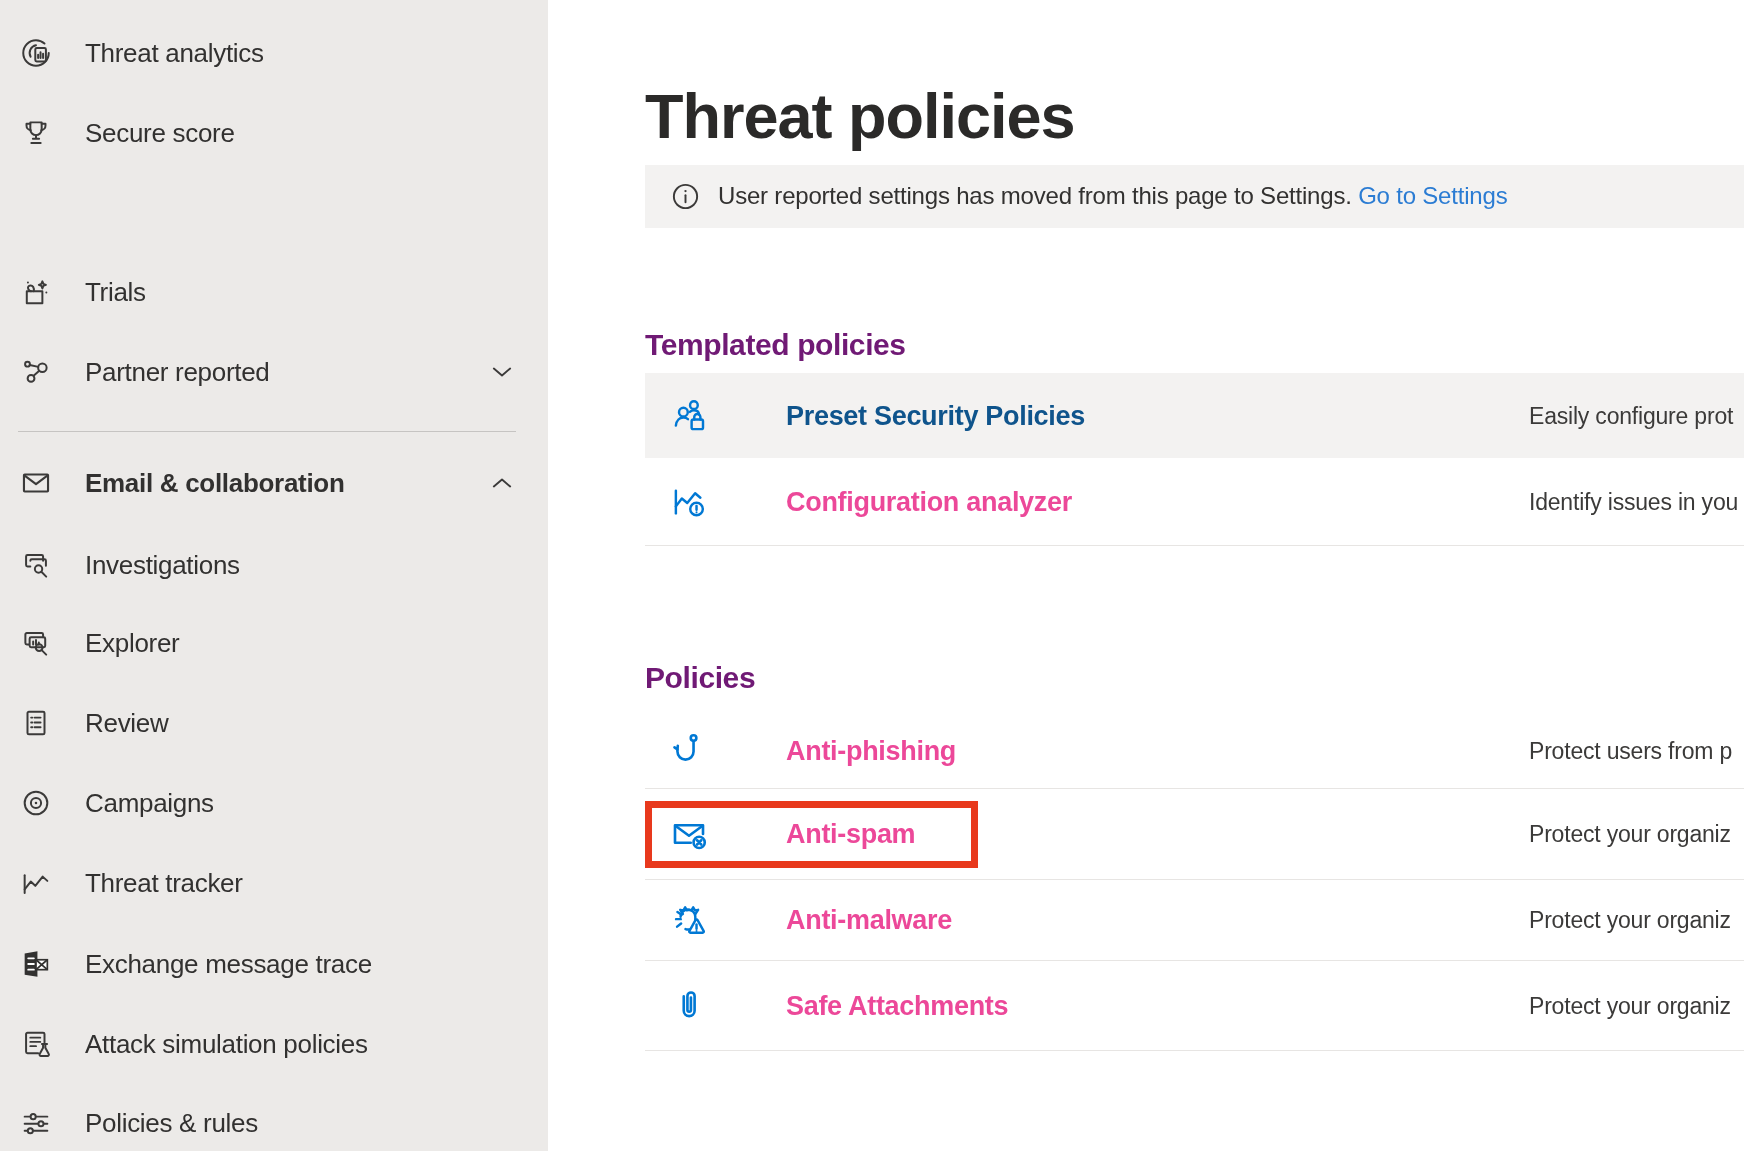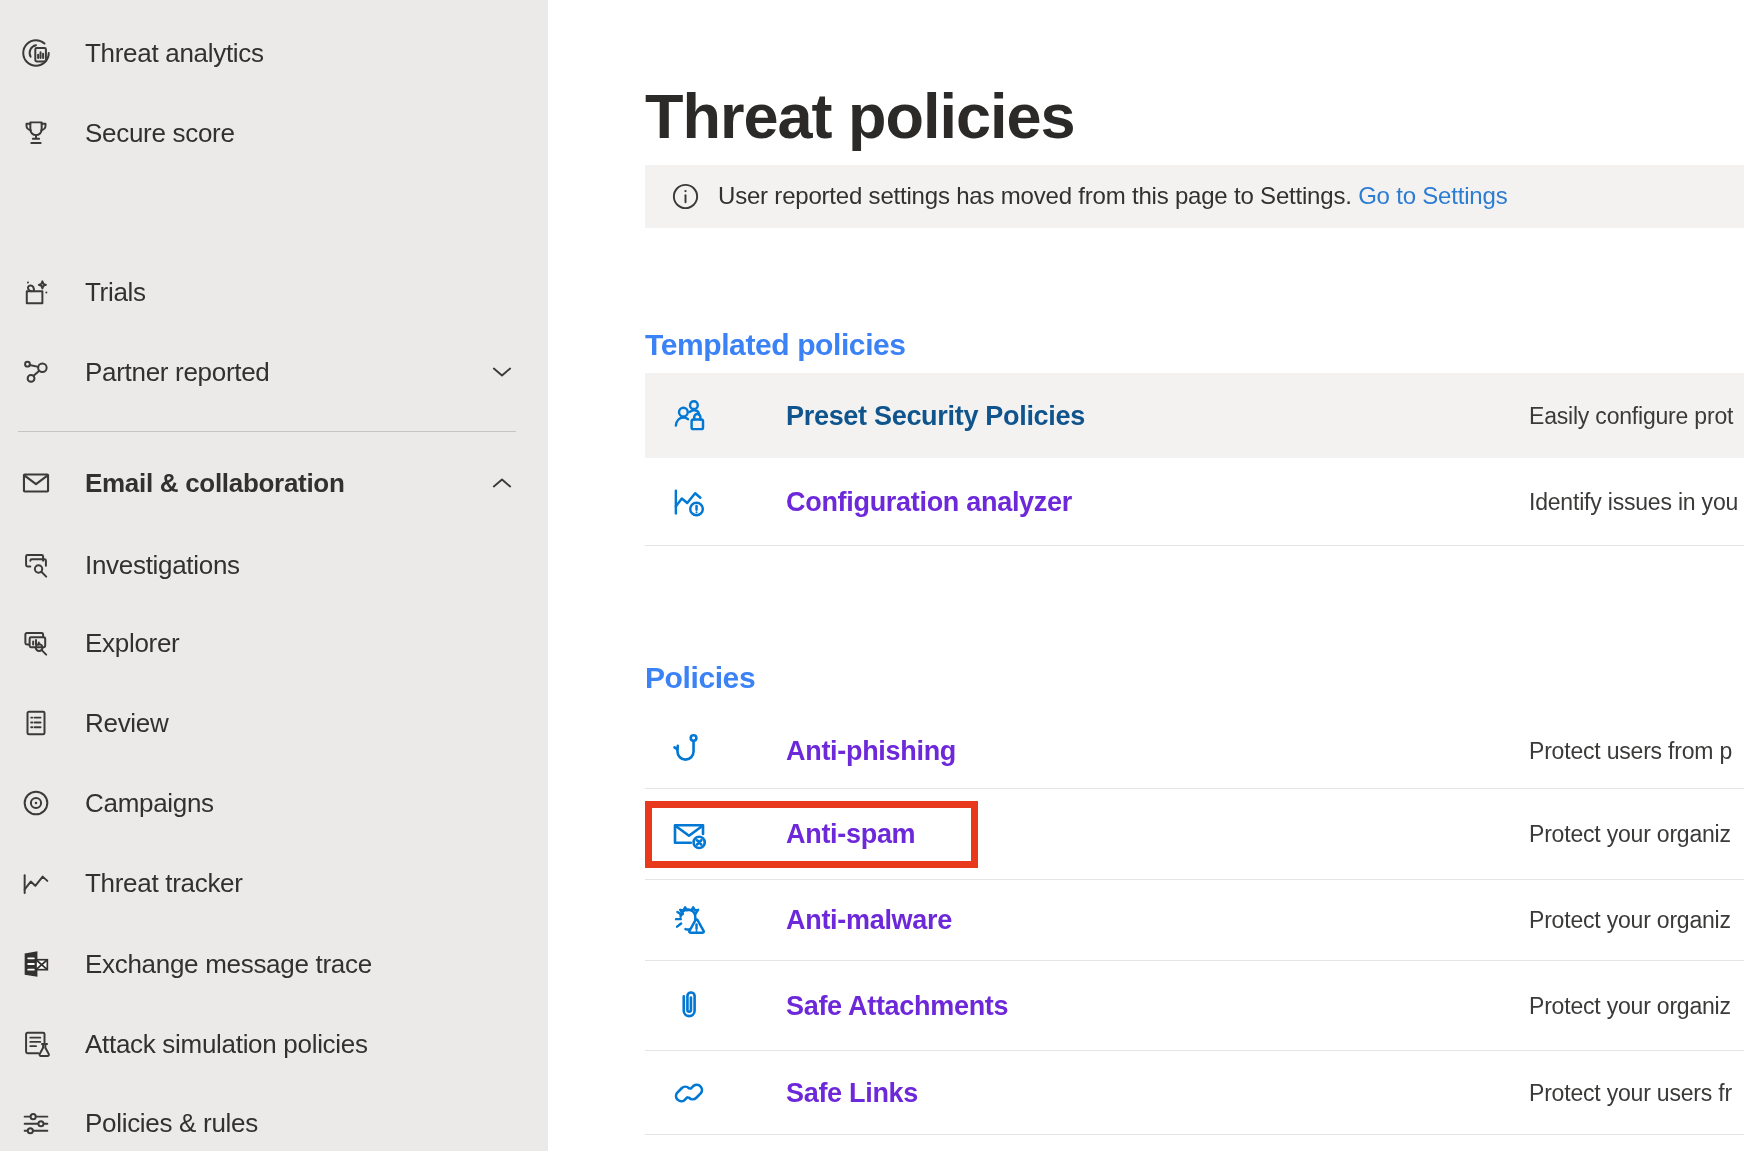--- a/index.html
+++ b/index.html
@@ -15,27 +15,27 @@
   .nav-item.bold .nlabel{font-weight:600;}
   .nav-item .chev{position:absolute;left:488px;width:28px;height:28px;color:#3b3a39;}
   .side-divider{position:absolute;left:18px;top:431px;width:498px;height:0;border-top:1.5px solid #c6c4c2;}
   
   .main{position:absolute;left:548px;top:0;width:1017px;height:1151px;background:#fff;}
   .page-title{position:absolute;left:97px;top:38px;font-size:63px;font-weight:700;letter-spacing:-1px;color:#2b2a29;white-space:nowrap;}
   .banner{position:absolute;left:97px;top:165px;width:1099px;height:63px;background:#f3f2f1;}
   .banner .binfo{position:absolute;left:25px;top:16px;width:31px;height:31px;color:#3b3a39;}
   .banner .btext{position:absolute;left:73px;top:17px;font-size:24px;letter-spacing:-0.2px;white-space:nowrap;color:#323130;}
   .banner a{color:#2b7cd3;text-decoration:none;cursor:pointer;}
-  .sec-heading{position:absolute;left:97px;font-size:30px;font-weight:700;letter-spacing:-0.4px;color:#3b82f6;white-space:nowrap;}
+  .sec-heading{position:absolute;left:97px;font-size:30px;font-weight:700;letter-spacing:-0.4px;color:#701a75;white-space:nowrap;}
   .rows{position:absolute;left:97px;width:1099px;text-align:center;}
   .prow{position:relative;width:1099px;box-sizing:border-box;}
   .prow.hl{background:#f3f2f1;}
   .prow.divided{border-bottom:1px solid #e7e5e3;}
   .prow .picon{position:absolute;left:22px;top:50%;transform:translateY(-50%);width:44px;height:44px;display:flex;align-items:center;justify-content:center;color:#0078d4;}
-  .prow .ptitle{position:absolute;left:141px;top:50%;transform:translateY(-50%);font-size:27px;font-weight:600;letter-spacing:-0.3px;white-space:nowrap;color:#6d28d9;cursor:pointer;}
+  .prow .ptitle{position:absolute;left:141px;top:50%;transform:translateY(-50%);font-size:27px;font-weight:600;letter-spacing:-0.3px;white-space:nowrap;color:#ec4899;cursor:pointer;}
   .prow .ptitle.linkblue{color:#0f548c;}
   .prow .pdesc{position:absolute;left:884px;top:50%;transform:translateY(-50%);font-size:23px;letter-spacing:-0.2px;white-space:nowrap;color:#3b3a39;}
   .red-box{position:absolute;left:0;top:12px;width:333px;height:67px;box-sizing:border-box;border:7px solid #e8391d;pointer-events:none;}
   svg{display:block;}
 </style>
 </head>
 <body>
 
 <div id="screen">
 
@@ -311,27 +311,17 @@
       <div class="prow divided" style="height:90px">
         <span class="picon">
           <svg width="42" height="42" viewBox="0 0 24 24" fill="none" stroke="currentColor" stroke-width="1.5" stroke-linecap="round" stroke-linejoin="round">
             <path d="M9 6.5v8.2a3.1 3.1 0 0 0 6.2 0V6.3a2.05 2.05 0 0 0-4.1 0v8a1 1 0 0 0 2 0V7.2"></path>
           </svg>
         </span>
         <span class="ptitle">Safe Attachments</span>
         <span class="pdesc">Protect your organiz</span>
       </div>
 
-      <div class="prow divided" style="height:84px">
-        <span class="picon">
-          <svg width="42" height="42" viewBox="0 0 24 24" fill="none" stroke="currentColor" stroke-width="1.5" stroke-linecap="round" stroke-linejoin="round">
-            <path d="M11 14.5l-1.6 1.6a3 3 0 0 1-4.2-4.2L7.8 9.3a3 3 0 0 1 4.2 0"></path>
-            <path d="M13 9.5l1.6-1.6a3 3 0 0 1 4.2 4.2l-2.6 2.6a3 3 0 0 1-4.2 0"></path>
-          </svg>
-        </span>
-        <span class="ptitle">Safe Links</span>
-        <span class="pdesc">Protect your users fr</span>
-      </div>
 
     </div>
 
   </main>
 </div>
 
 </body></html>

